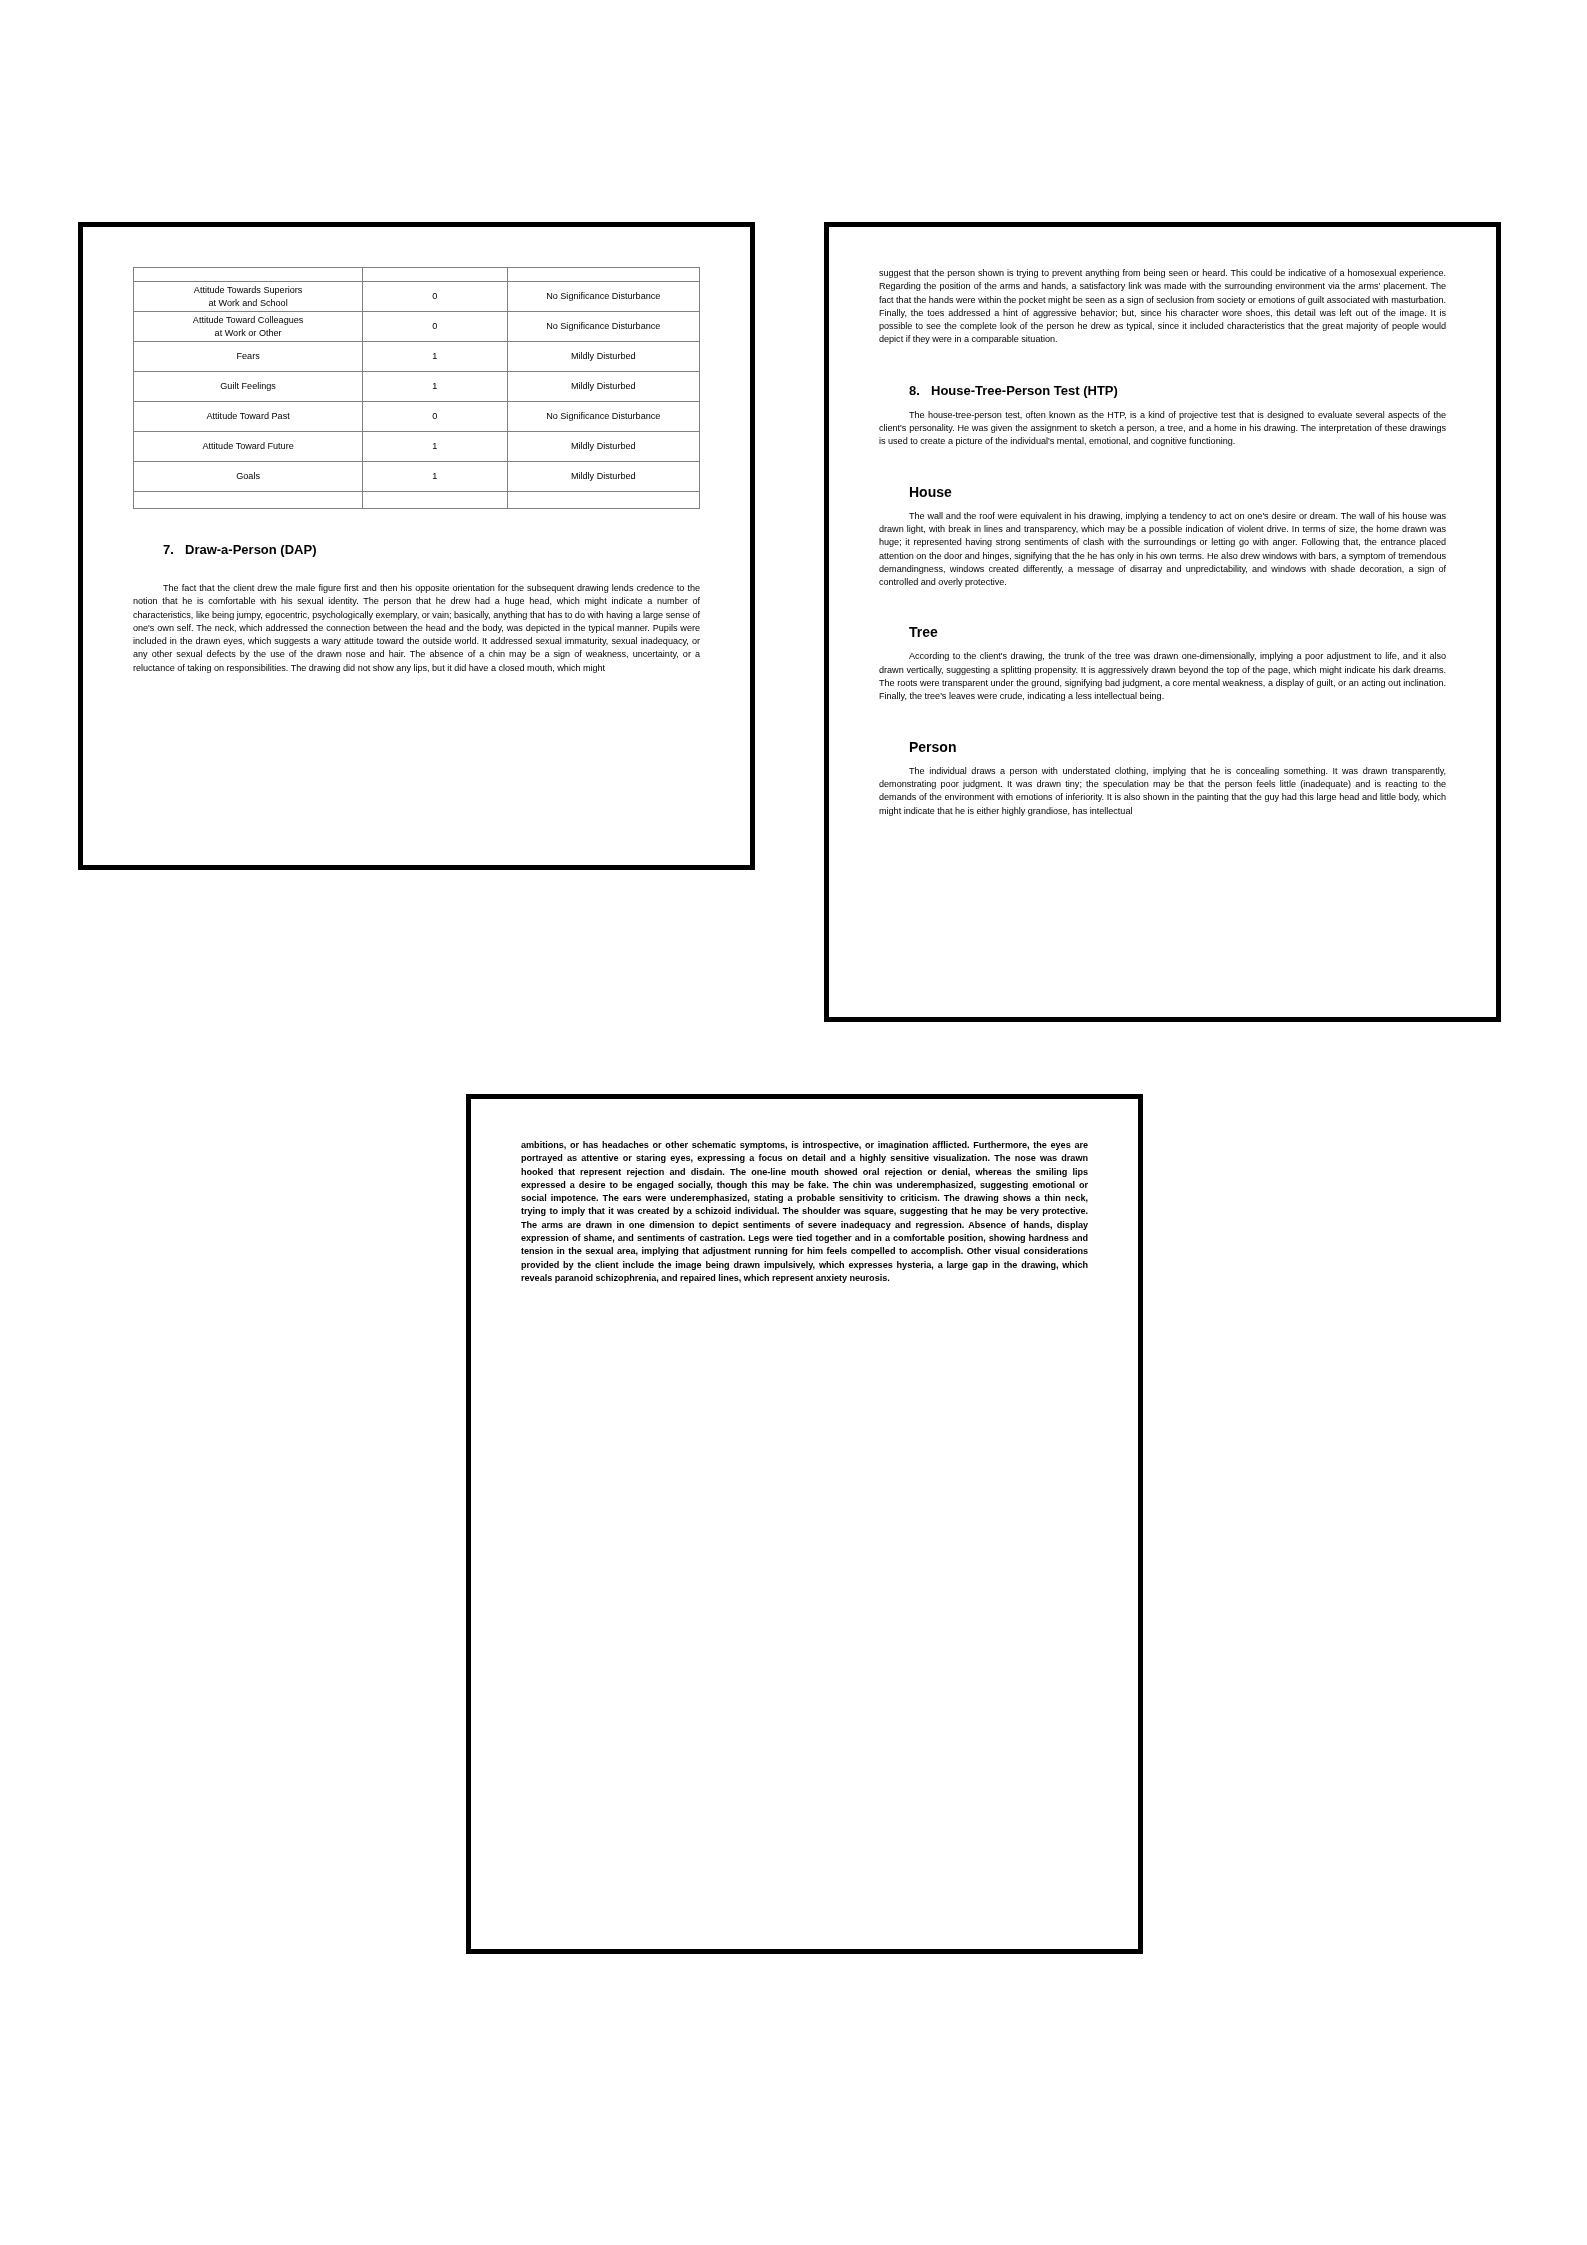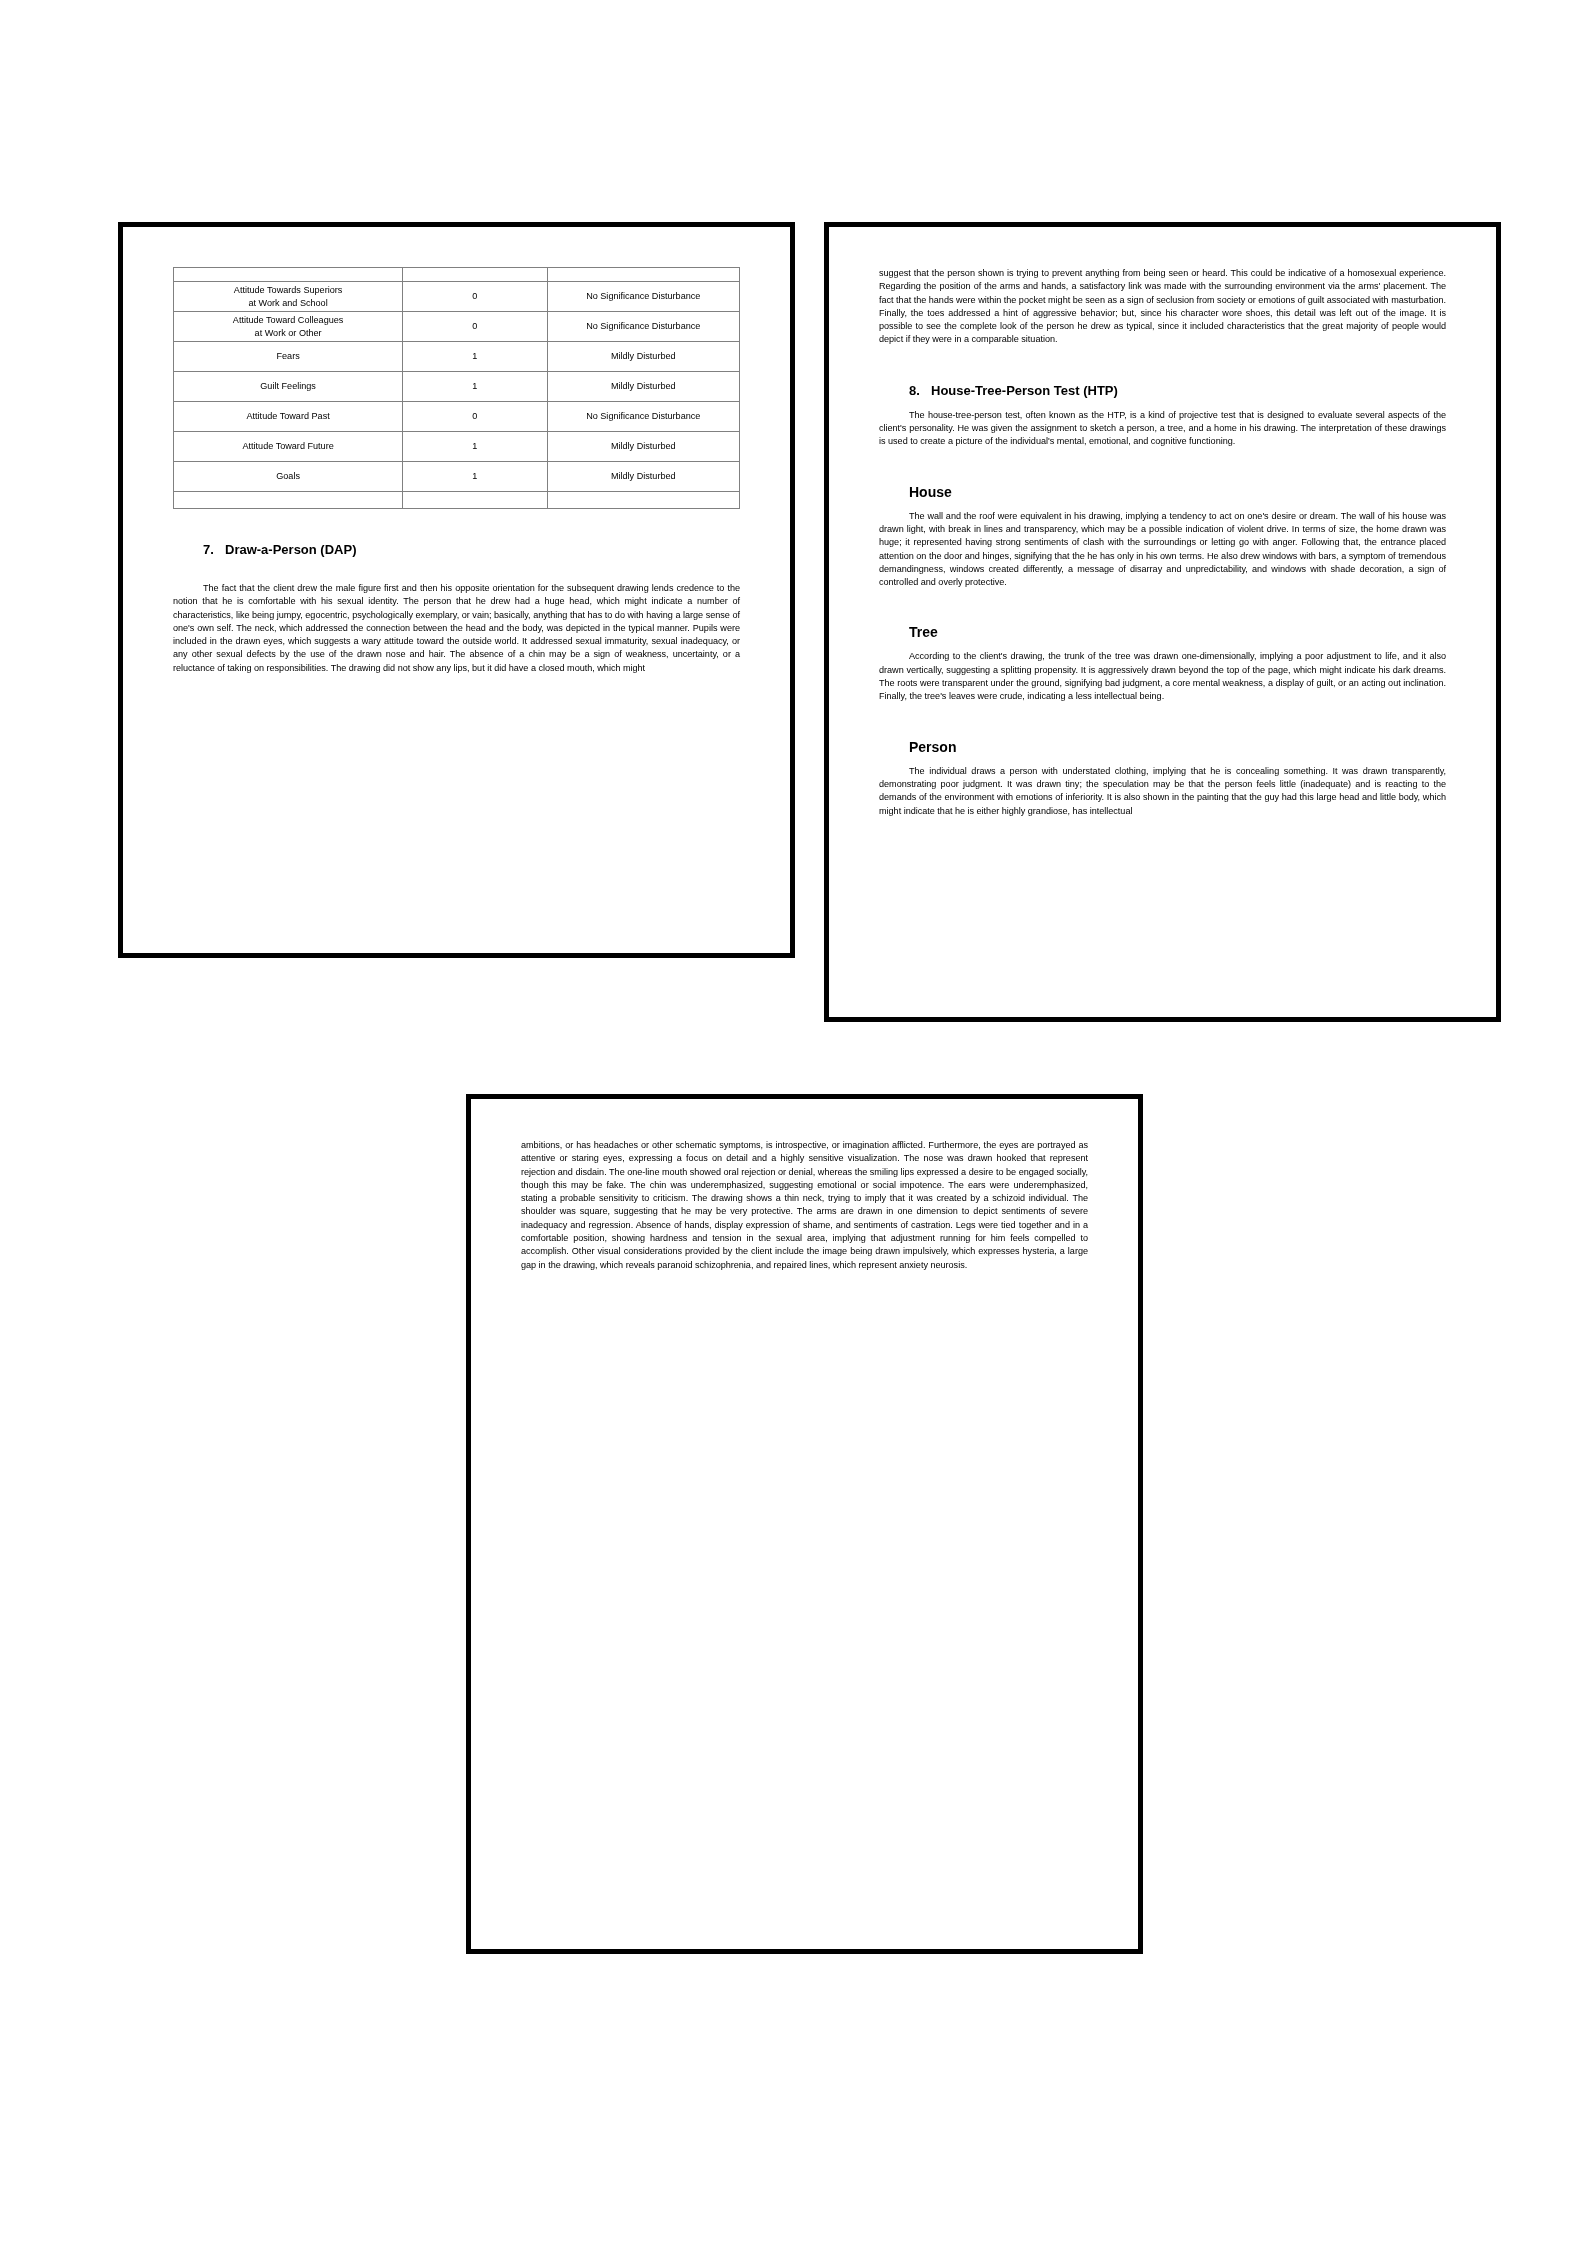--- a/index.html
+++ b/index.html
@@ -26,34 +26,34 @@
   .page-inner {
     position: absolute;
     top: 0; left: 0; right: 0; bottom: 0;
     background: #ffffff;
   }
 
   #page-1 {
     left: 78px;
     top: 222px;
     width: 677px;
-    height: 736px;
-    margin-left: 40px;
+    height: 648px;
   }
   #page-2 {
     left: 824px;
     top: 222px;
     width: 677px;
     height: 800px;
   }
   #page-3 {
     left: 466px;
     top: 1094px;
     width: 677px;
     height: 860px;
+    font-weight: bold;
   }
 
   .content {
     position: absolute;
     left: 50px;
     right: 50px;
     top: 40px;
   }
 
   

